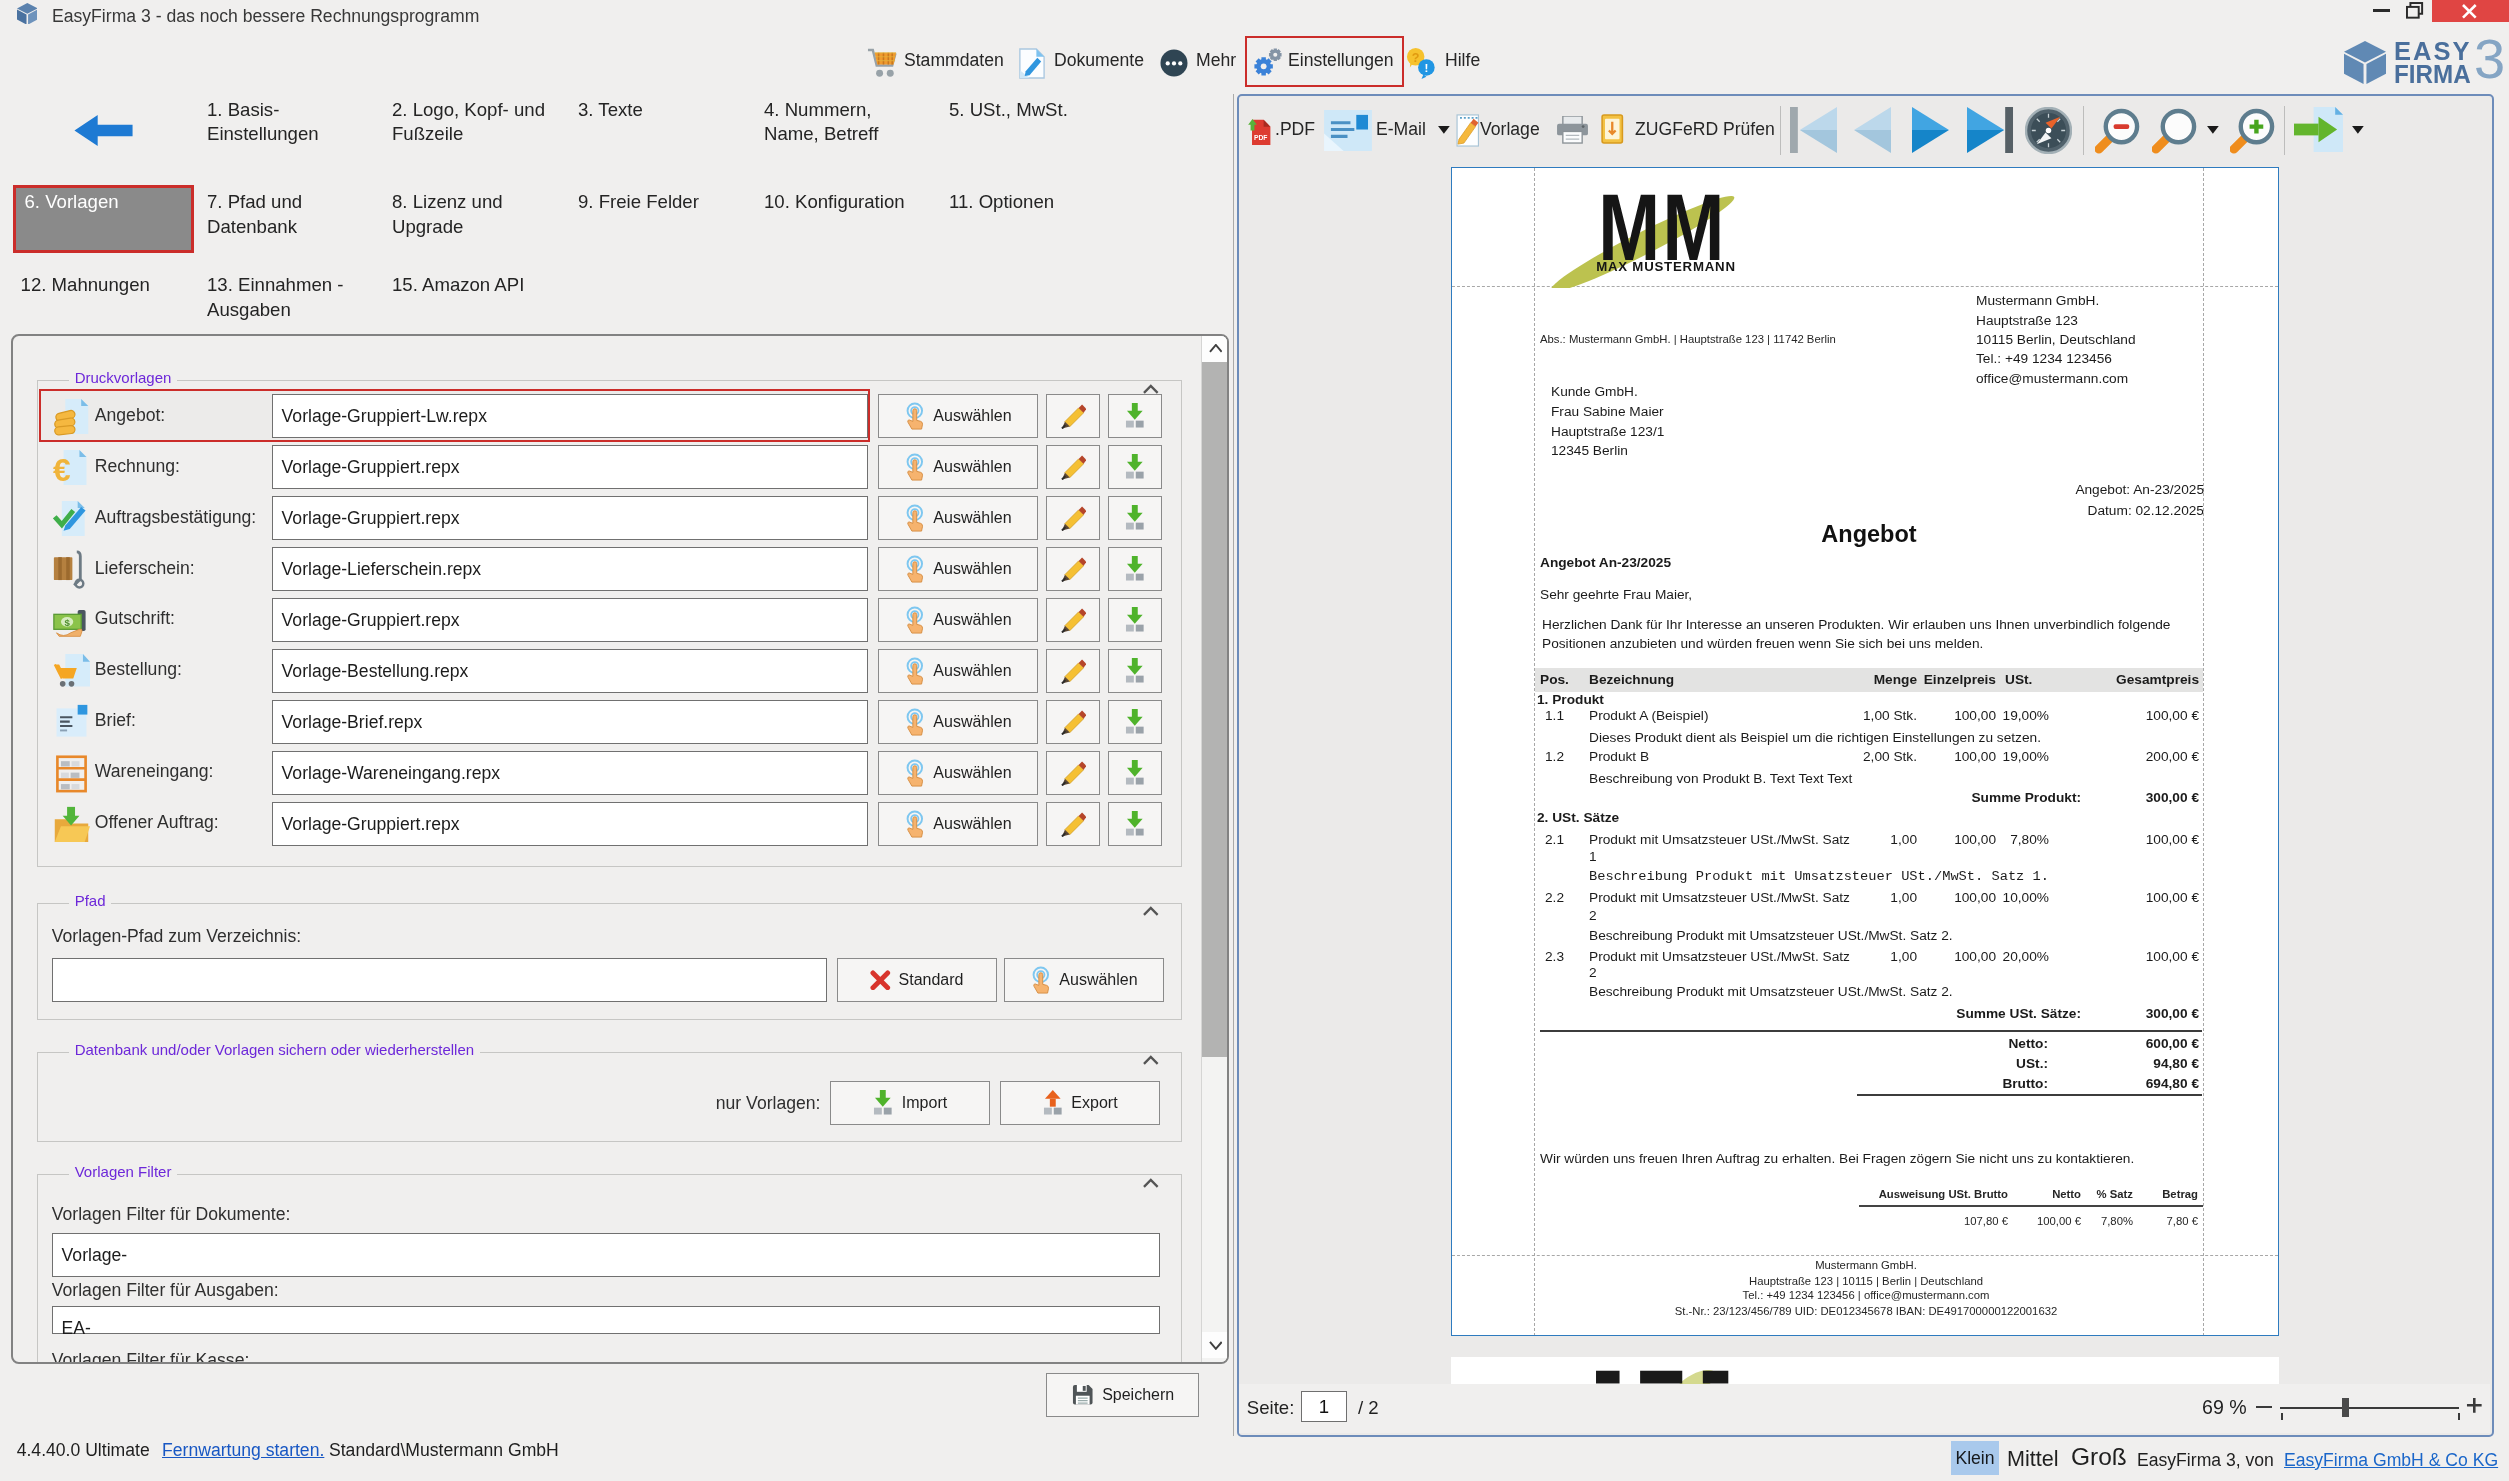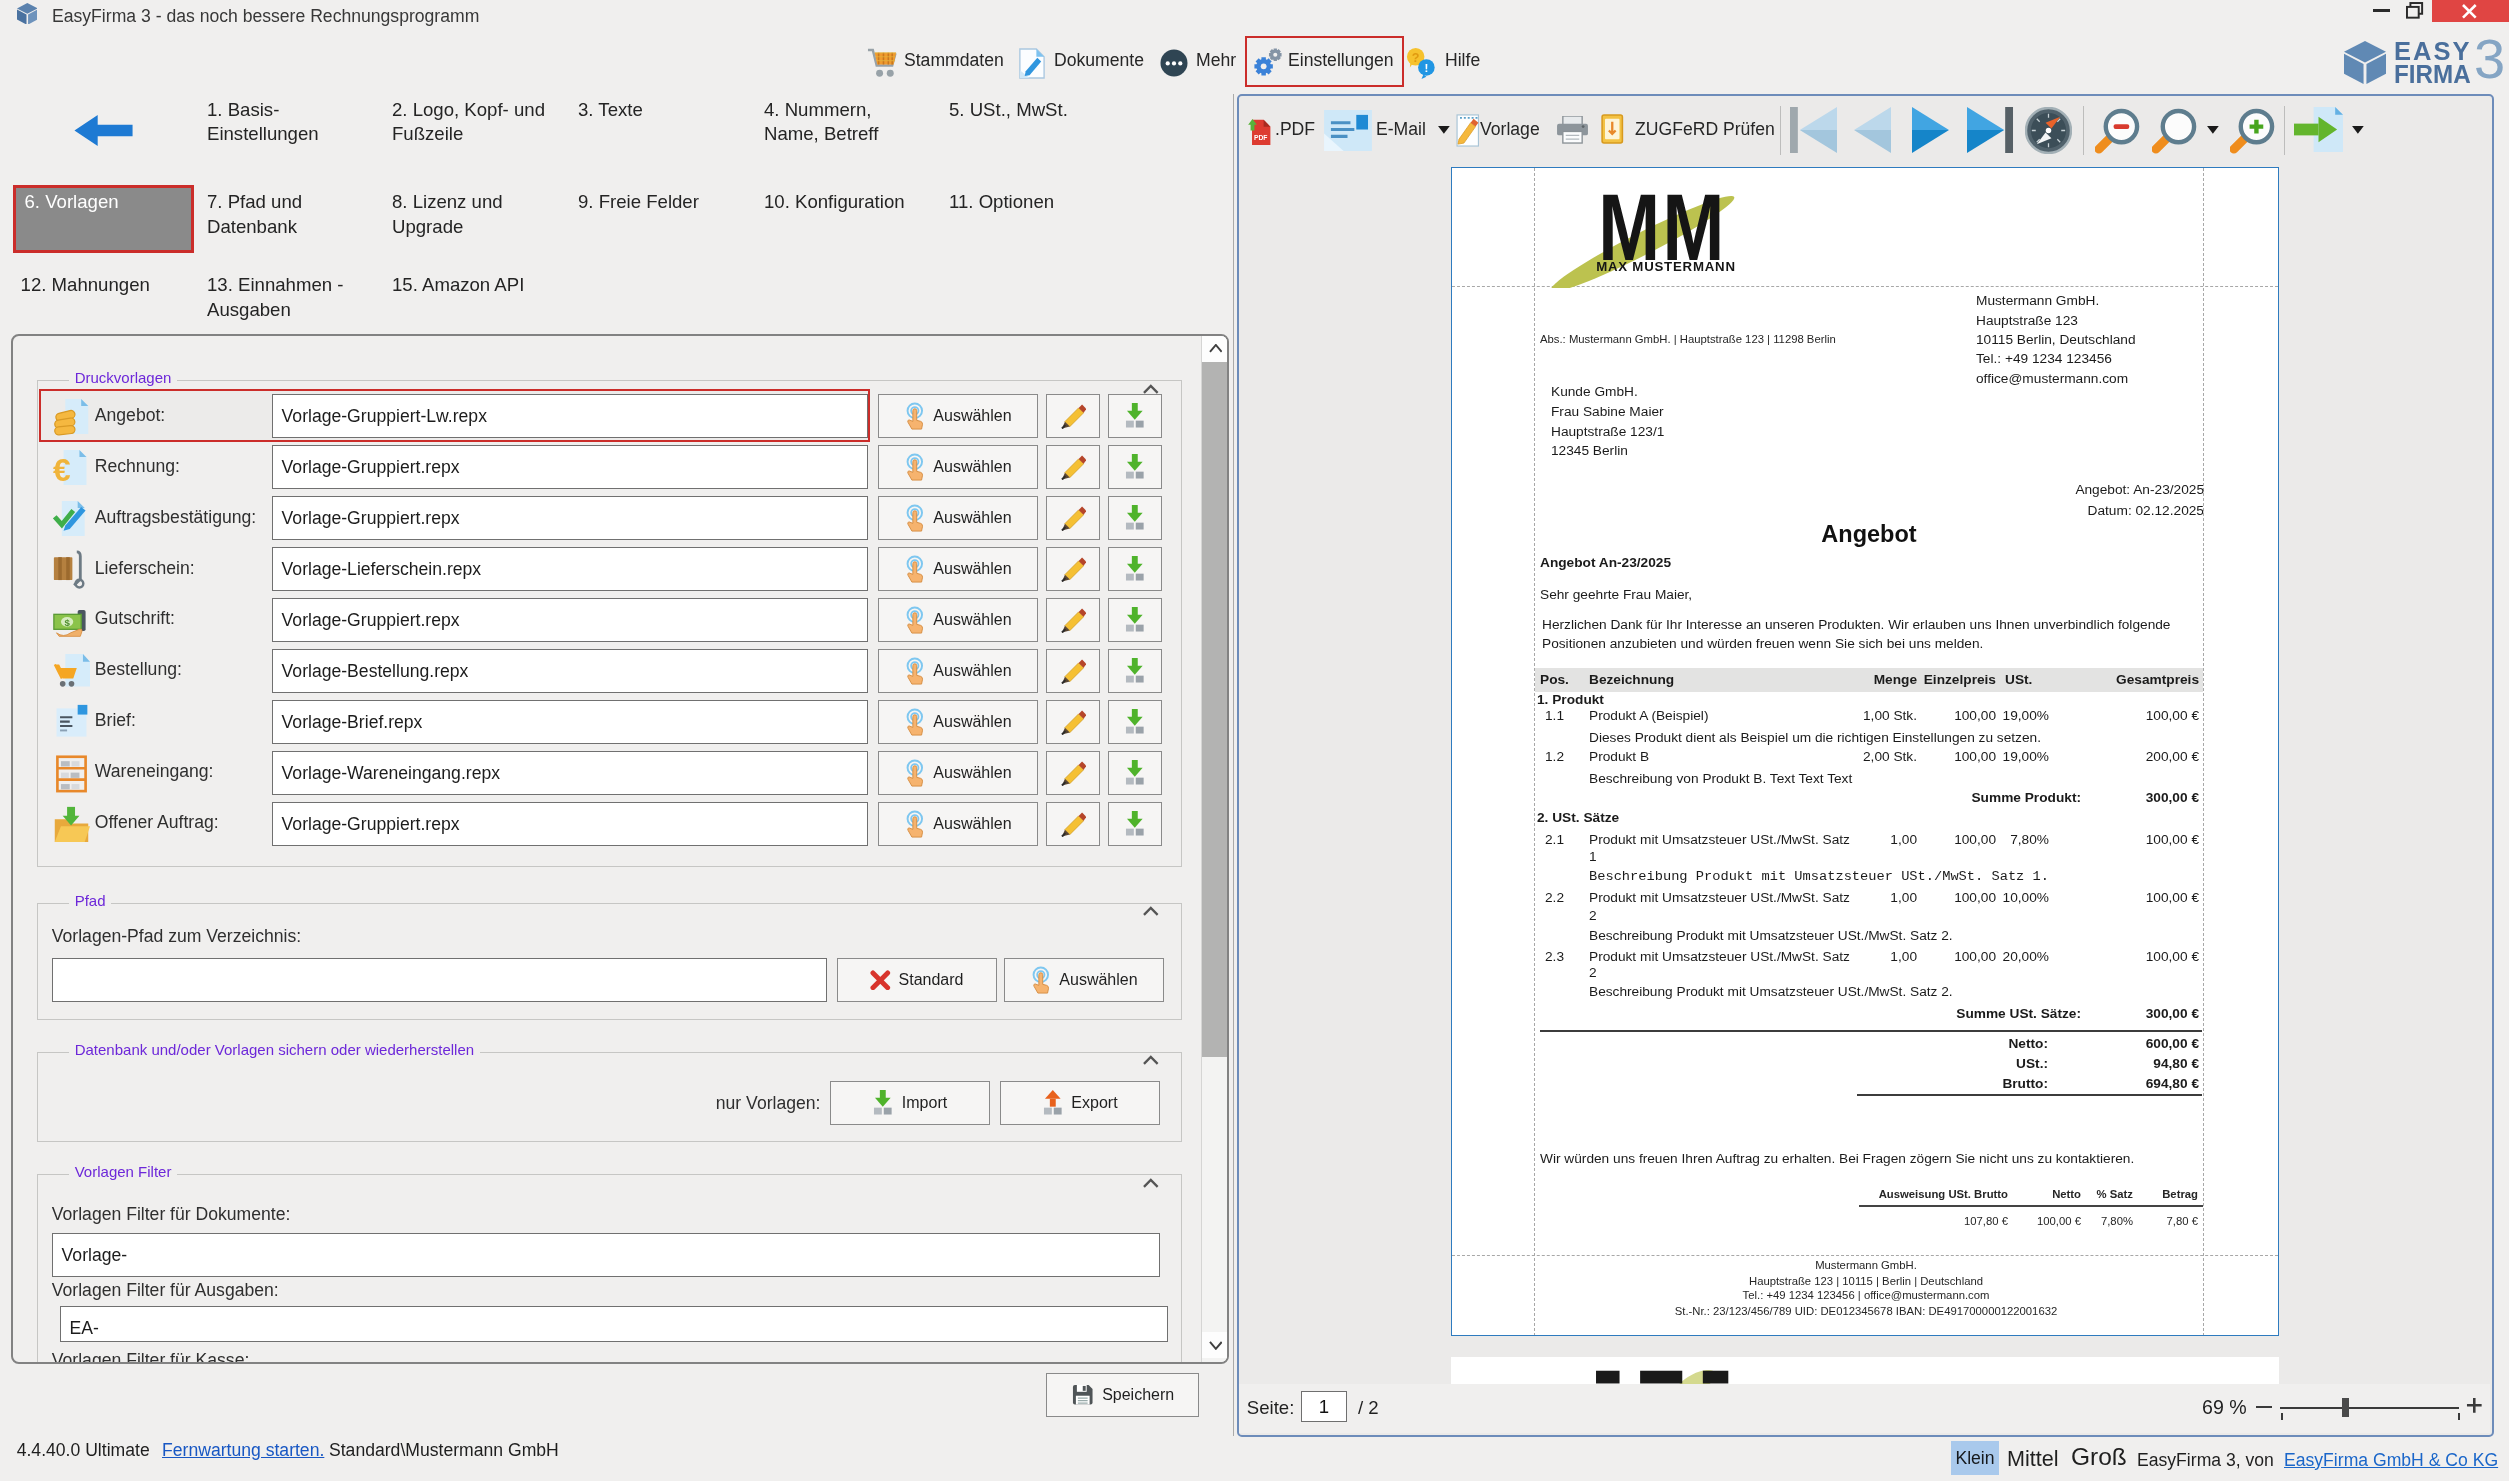--- a/index.html
+++ b/index.html
@@ -432,21 +432,21 @@
       </svg>Export</div>
 
   <div class="grp" style="left:24.5px;top:838px;width:1145px;height:304px;"></div>
   <div class="glabel" style="left:32px;top:827px;">Vorlagen Filter</div>
   <svg class="caret" style="left:1129px;top:842px;" viewBox="0 0 18 10">
       <polyline points="2,9 9,2 16,9" fill="none" stroke="#555" stroke-width="2.4"></polyline>
     </svg>
   <div class="lbl" style="left:39px;top:868px;">Vorlagen Filter für Dokumente:</div>
   <div class="tb" style="left:39px;top:897px;width:1108px;height:44px;">Vorlage-</div>
   <div class="lbl" style="left:39px;top:944px;">Vorlagen Filter für Ausgaben:</div>
-  <div class="tb" style="left:39px;top:970px;width:1108px;height:36px;margin-left:8px;">EA-</div>
+  <div class="tb" style="left:39px;top:970px;width:1108px;height:28px;">EA-</div>
   <div class="lbl" style="left:39px;top:1014px;">Vorlagen Filter für Kasse:</div>
 
   <div class="ab" style="left:1188px;top:0px;width:28px;height:1026px;background:#f3f3f2;border-left:1px solid #d5d5d4;">
     <div class="ab" style="left:0;top:0;width:27.4px;height:25.5px;background:#fdfdfd;text-align:center;"><svg width="13.7" height="8.8" viewBox="0 0 14 9" style="margin-top:7.8px;">
           <polyline points="1,8 7,1 13,8" fill="none" stroke="#404040" stroke-width="2"></polyline>
         </svg></div>
     <div class="ab" style="left:0;top:25.5px;width:27.4px;height:695px;background:#b3b3b2;"></div>
     <div class="ab" style="left:0;top:996px;width:27.4px;height:25.5px;background:#fdfdfd;text-align:center;"><svg width="13.7" height="8.8" viewBox="0 0 14 9" style="margin-top:8.8px;">
           <polyline points="1,1 7,8 13,1" fill="none" stroke="#404040" stroke-width="2"></polyline>
         </svg></div>
@@ -589,21 +589,21 @@
       </g>
       <text x="158" y="93" font-size="13.5" font-weight="bold" fill="#151515" text-anchor="middle" style="font-family:'Liberation Sans';letter-spacing:0.8px;">MAX MUSTERMANN</text>
     </svg>
 
     <div class="d14" style="left:524px;top:125px;">Mustermann GmbH.</div>
     <div class="d14" style="left:524px;top:145px;">Hauptstraße 123</div>
     <div class="d14" style="left:524px;top:164px;">10115 Berlin, Deutschland</div>
     <div class="d14" style="left:524px;top:183px;">Tel.: +49 1234 123456</div>
     <div class="d14" style="left:524px;top:203px;">office@mustermann.com</div>
 
-    <div class="d11" style="left:88px;top:165px;">Abs.: Mustermann GmbH. | Hauptstraße 123 | 11298 Berlin</div>
+    <div class="d11" style="left:88px;top:165px;">Abs.: Mustermann GmbH. | Hauptstraße 123 | 11742 Berlin</div>
 
     <div class="d14" style="left:99px;top:216px;">Kunde GmbH.</div>
     <div class="d14" style="left:99px;top:236px;">Frau Sabine Maier</div>
     <div class="d14" style="left:99px;top:256px;">Hauptstraße 123/1</div>
     <div class="d14" style="left:99px;top:275px;">12345 Berlin</div>
 
     <div class="d14 rr" style="left:556px;top:314px;width:196px;">Angebot: An-23/2025</div>
     <div class="d14 rr" style="left:556px;top:335px;width:196px;">Datum: 02.12.2025</div>
 
     <div class="ab b" style="left:329px;top:353px;width:176px;text-align:center;font-size:23.5px;color:#111;">Angebot</div>

